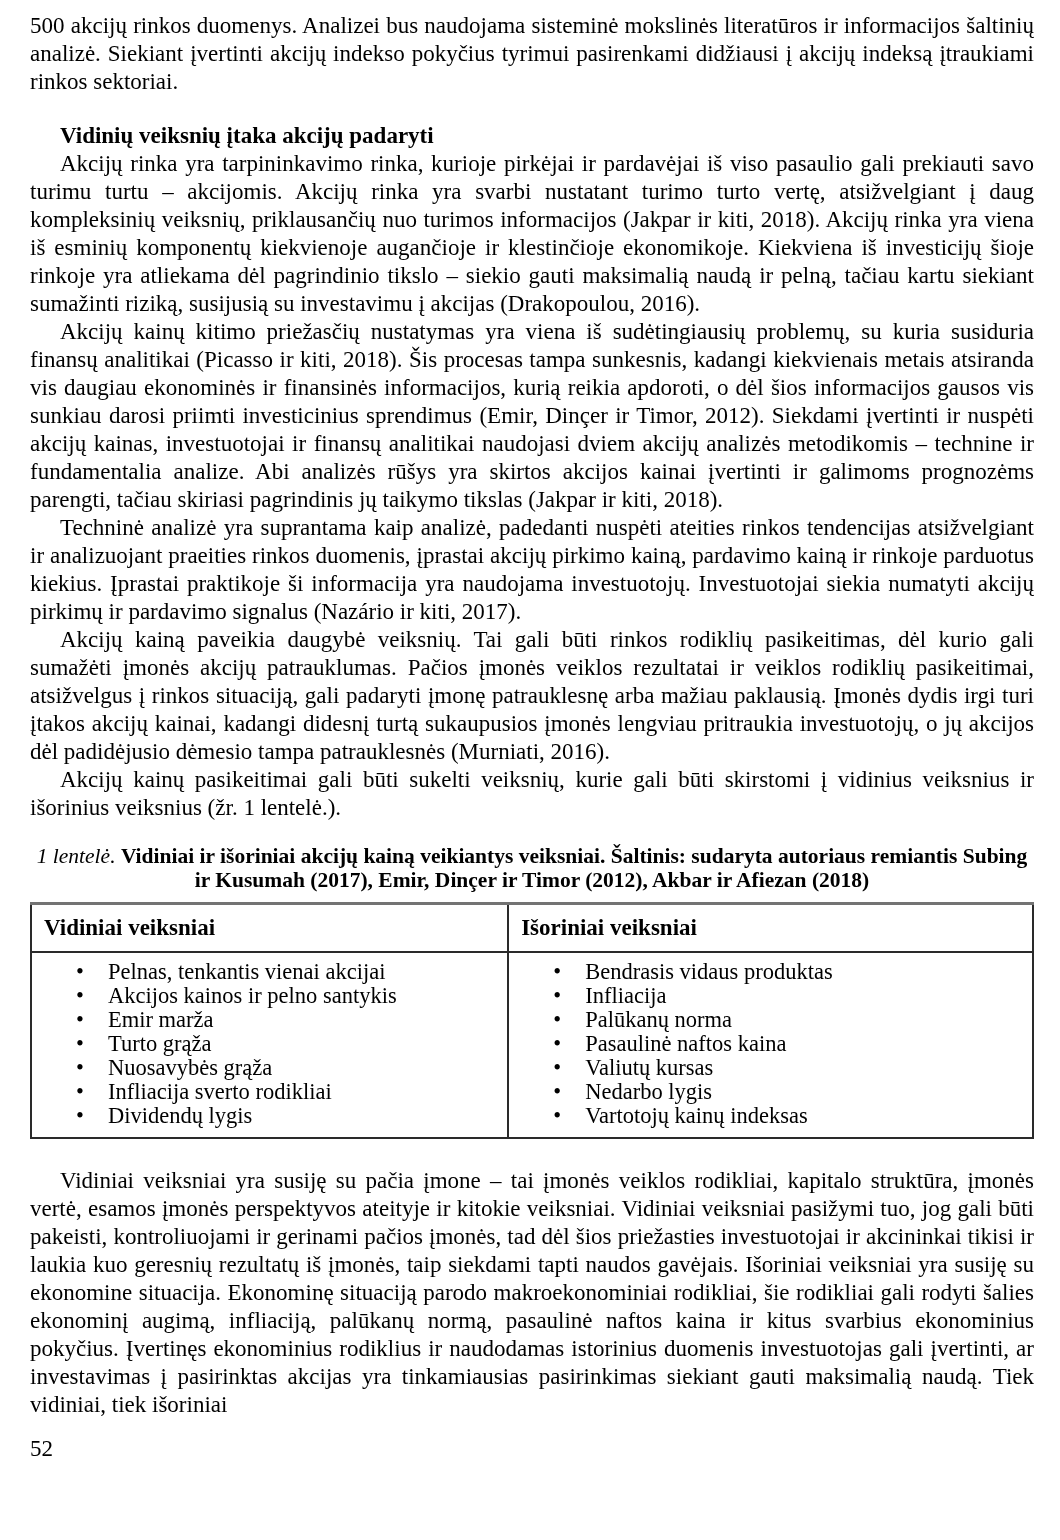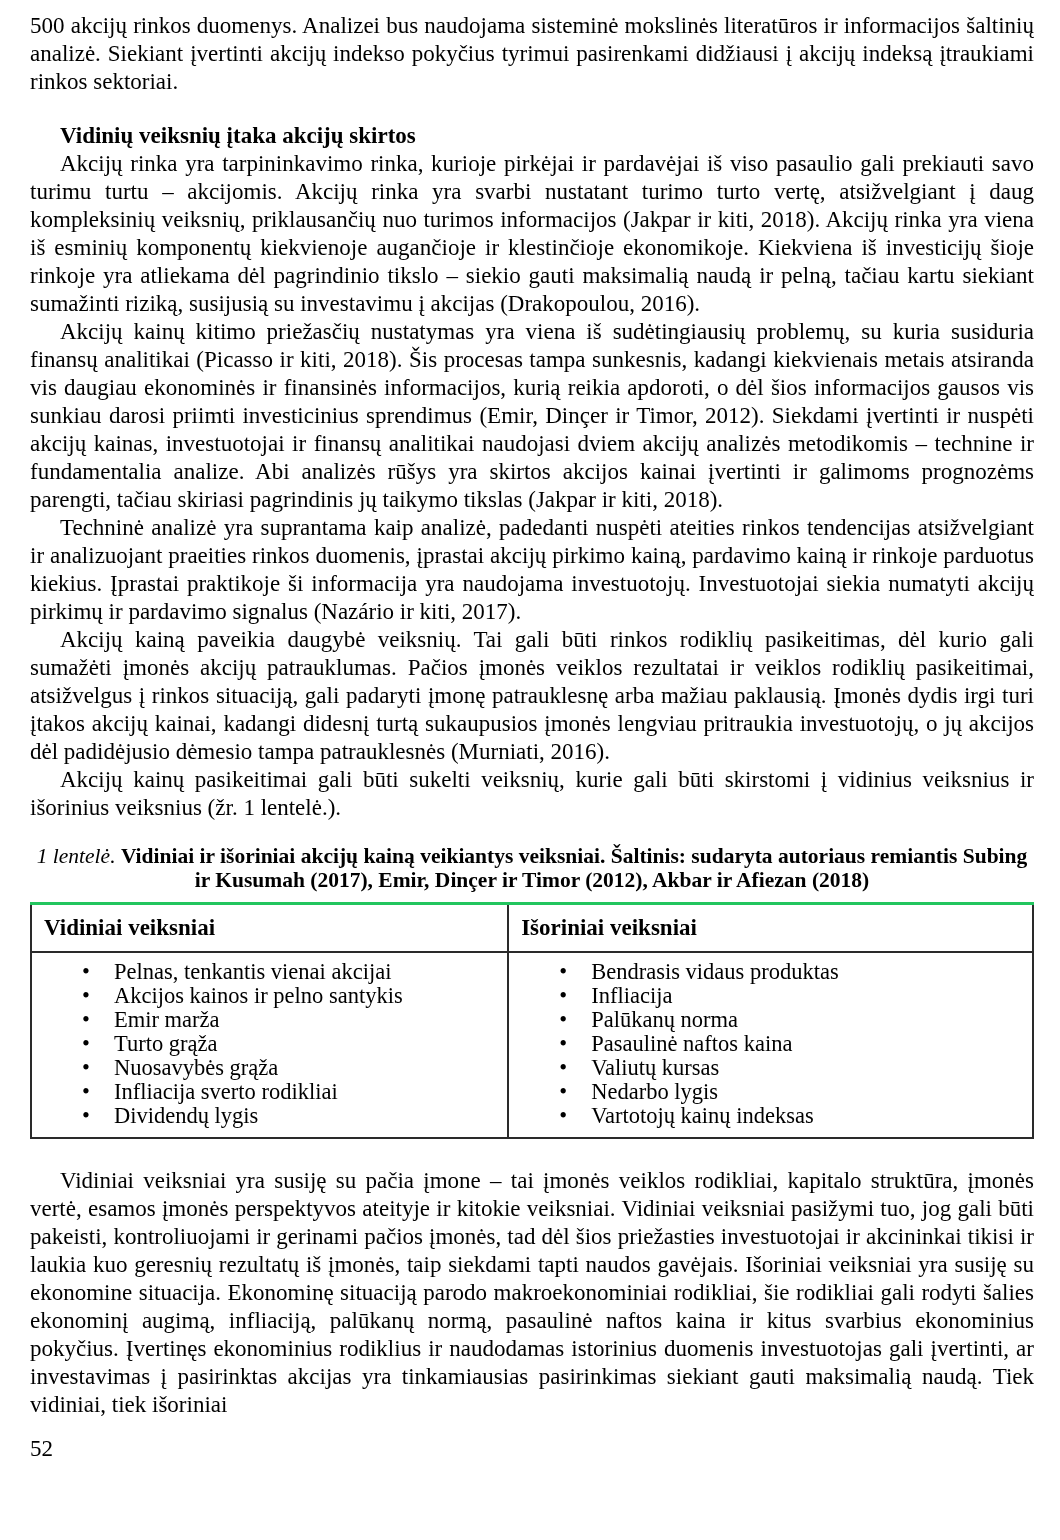--- a/index.html
+++ b/index.html
@@ -41,26 +41,26 @@
     table-layout: fixed;
   }
   table.factors th, table.factors td {
     border: 2px solid #2a2a2a;
   }
   table.factors th {
     width: 47.5%;
     text-align: left;
     font-size: 23px;
     padding: 9px 12px;
-    border-top: 3px solid #22c55e;
+    border-top: 3px solid #737373;
   }
   table.factors th + th { width: 52.5%; }
   table.factors td {
     vertical-align: top;
-    padding: 7px 0 9px 10px;
+    padding: 7px 0 9px 4px;
   }
   ul.bullets {
     margin: 0;
     padding: 0 0 0 40px;
     list-style: none;
     font-size: 22.5px;
     line-height: 24px;
     text-align: left;
   }
   ul.bullets li { position: relative; padding-left: 32px; }
@@ -72,21 +72,21 @@
     font-size: 23px;
   }
 </style>
 </head>
 <body>
 
 <div class="page">
 
   <p class="no-indent">500 akcijų rinkos duomenys. Analizei bus naudojama sisteminė mokslinės literatūros ir informacijos šaltinių analizė. Siekiant įvertinti akcijų indekso pokyčius tyrimui pasirenkami didžiausi į akcijų indeksą įtraukiami rinkos sektoriai.</p>
 
-  <div class="heading">Vidinių veiksnių įtaka akcijų skirtos</div>
+  <div class="heading">Vidinių veiksnių įtaka akcijų padaryti</div>
 
   <p>Akcijų rinka yra tarpininkavimo rinka, kurioje pirkėjai ir pardavėjai iš viso pasaulio gali prekiauti savo turimu turtu – akcijomis. Akcijų rinka yra svarbi nustatant turimo turto vertę, atsižvelgiant į daug kompleksinių veiksnių, priklausančių nuo turimos informacijos (Jakpar ir kiti, 2018). Akcijų rinka yra viena iš esminių komponentų kiekvienoje augančioje ir klestinčioje ekonomikoje. Kiekviena iš investicijų šioje rinkoje yra atliekama dėl pagrindinio tikslo – siekio gauti maksimalią naudą ir pelną, tačiau kartu siekiant sumažinti riziką, susijusią su investavimu į akcijas (Drakopoulou, 2016).</p>
   <p>Akcijų kainų kitimo priežasčių nustatymas yra viena iš sudėtingiausių problemų, su kuria susiduria finansų analitikai (Picasso ir kiti, 2018). Šis procesas tampa sunkesnis, kadangi kiekvienais metais atsiranda vis daugiau ekonominės ir finansinės informacijos, kurią reikia apdoroti, o dėl šios informacijos gausos vis sunkiau darosi priimti investicinius sprendimus (Emir, Dinçer ir Timor, 2012). Siekdami įvertinti ir nuspėti akcijų kainas, investuotojai ir finansų analitikai naudojasi dviem akcijų analizės metodikomis – technine ir fundamentalia analize. Abi analizės rūšys yra skirtos akcijos kainai įvertinti ir galimoms prognozėms parengti, tačiau skiriasi pagrindinis jų taikymo tikslas (Jakpar ir kiti, 2018).</p>
   <p>Techninė analizė yra suprantama kaip analizė, padedanti nuspėti ateities rinkos tendencijas atsižvelgiant ir analizuojant praeities rinkos duomenis, įprastai akcijų pirkimo kainą, pardavimo kainą ir rinkoje parduotus kiekius. Įprastai praktikoje ši informacija yra naudojama investuotojų. Investuotojai siekia numatyti akcijų pirkimų ir pardavimo signalus (Nazário ir kiti, 2017).</p>
   <p>Akcijų kainą paveikia daugybė veiksnių. Tai gali būti rinkos rodiklių pasikeitimas, dėl kurio gali sumažėti įmonės akcijų patrauklumas. Pačios įmonės veiklos rezultatai ir veiklos rodiklių pasikeitimai, atsižvelgus į rinkos situaciją, gali padaryti įmonę patrauklesnę arba mažiau paklausią. Įmonės dydis irgi turi įtakos akcijų kainai, kadangi didesnį turtą sukaupusios įmonės lengviau pritraukia investuotojų, o jų akcijos dėl padidėjusio dėmesio tampa patrauklesnės (Murniati, 2016).</p>
   <p>Akcijų kainų pasikeitimai gali būti sukelti veiksnių, kurie gali būti skirstomi į vidinius veiksnius ir išorinius veiksnius (žr. 1 lentelė.).</p>
 
   <p class="caption">
     <span class="cap-italic">1 lentelė.</span>
     <span class="cap-bold">Vidiniai ir išoriniai akcijų kainą veikiantys veiksniai. Šaltinis: sudaryta autoriaus remiantis Subing ir Kusumah (2017), Emir, Dinçer ir Timor (2012), Akbar ir Afiezan (2018)</span>

